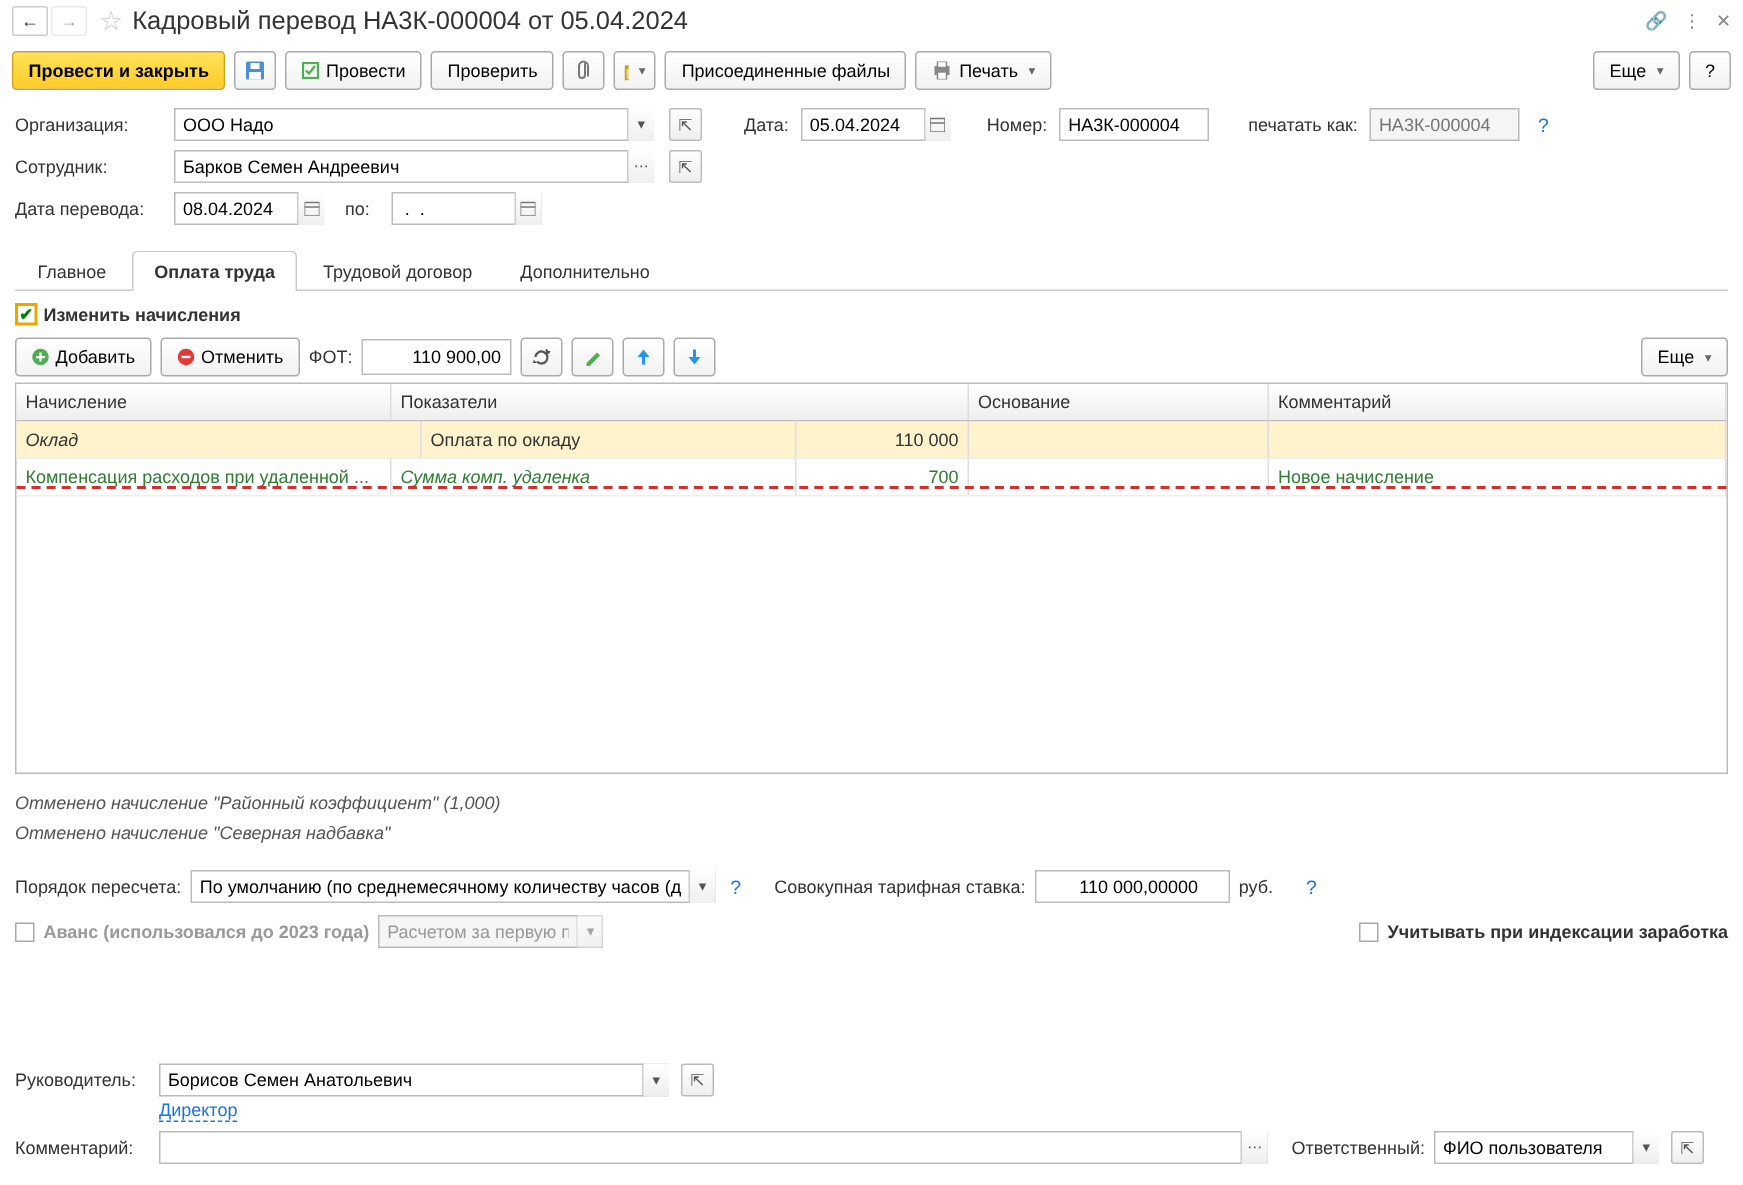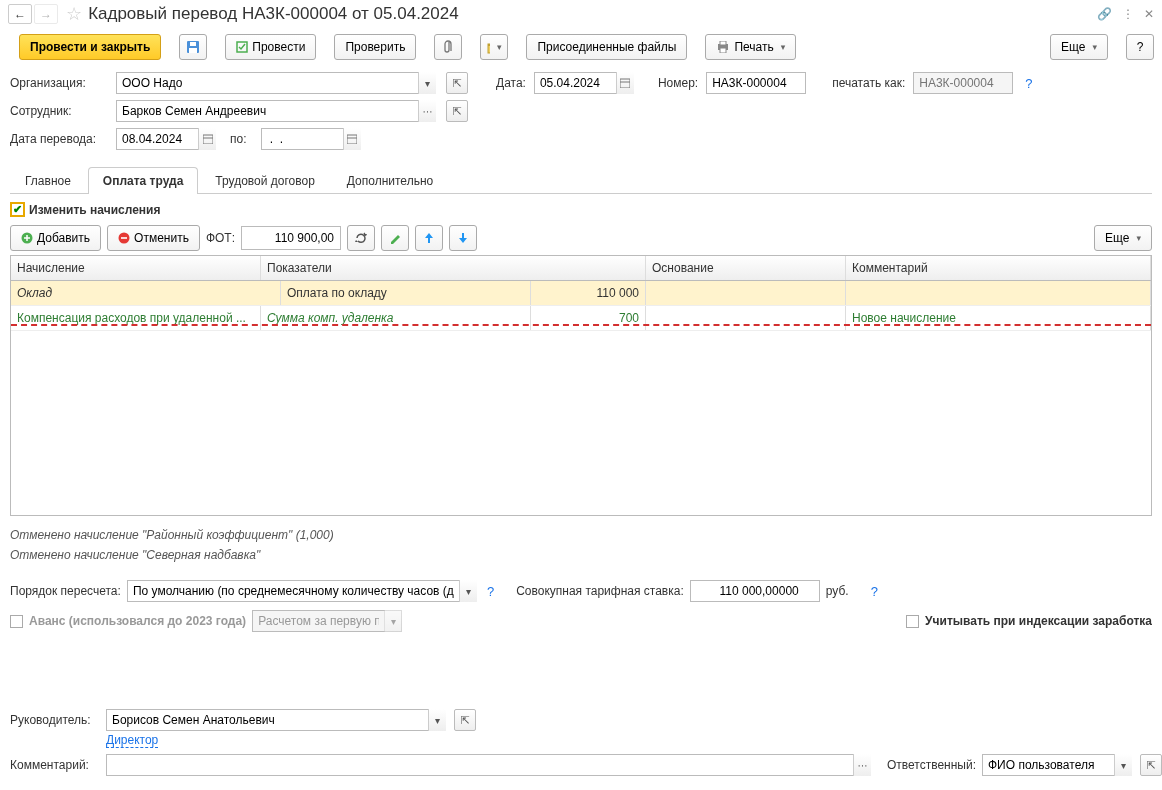--- a/index.html
+++ b/index.html
@@ -6,21 +6,21 @@
 body { background: #fff; color: #333; width: 1162px; height: 790px; overflow: hidden; position: relative; }
 
 .titlebar { display: flex; align-items: center; padding: 4px 8px; height: 28px; }
 .nav-btn { width: 24px; height: 20px; border: 1px solid #ccc; background: #fff; margin-right: 2px; display: flex; align-items: center; justify-content: center; border-radius: 2px; cursor: pointer; }
 .nav-btn.disabled { opacity: 0.4; }
 .star-icon { font-size: 18px; color: #ccc; margin: 0 6px; }
 .title-text { font-size: 17px; font-weight: normal; flex: 1; }
 .title-right { display: flex; gap: 10px; font-size: 16px; color: #888; }
 .title-right span { cursor: pointer; }
 
-.toolbar { display: flex; align-items: center; padding: 6px 8px; gap: 18px; margin-left: 11px; }
+.toolbar { display: flex; align-items: center; padding: 6px 8px; gap: 6px; }
 .btn { border: 1px solid #aaa; background: linear-gradient(#fff,#f2f2f2); border-radius: 3px; padding: 4px 10px; cursor: pointer; display: inline-flex; align-items: center; gap: 4px; height: 26px; white-space: nowrap; }
 .btn-yellow { background: linear-gradient(#ffe259,#ffca28); border-color: #d4a017; font-weight: bold; }
 .btn-icon { padding: 4px 6px; width: 28px; justify-content: center; }
 .spacer { flex: 1; }
 .btn .tri { font-size: 9px; color: #666; margin-left: 3px; }
 
 .form-area { padding: 6px 10px; }
 .form-row { display: flex; align-items: center; margin-bottom: 6px; gap: 8px; flex-wrap: wrap; }
 .form-label { width: 98px; font-size: 12px; }
 .form-label.short { width: auto; }
@@ -64,21 +64,21 @@
 
 .inactive-row { display: flex; align-items: center; gap: 6px; margin-bottom: 8px; }
 .inactive-label { color: #999; }
 .inactive-checkbox { width: 13px; height: 13px; border: 1px solid #aaa; }
 
 .link { color: #1a73e8; text-decoration: underline dotted; cursor: pointer; }
 .dashed-link { color: #1a73e8; border-bottom: 1px dashed #1a73e8; cursor: pointer; }
 
 .warning-icon { color: #f5a623; font-size: 14px; }
 
-.footer { position: absolute; left: 0; right: 0; bottom: 0; padding: 8px 0 14px 10px; }
+.footer { position: absolute; left: 0; right: 0; bottom: 0; padding: 8px 26px 14px 10px; }
 .footer-row { display: flex; align-items: center; gap: 6px; margin-top: 6px; }
 svg { display: block; }
 </style>
 </head>
 <body>
 
 <div class="titlebar">
   <div class="nav-btn">←</div>
   <div class="nav-btn disabled">→</div>
   <span class="star-icon">☆</span>

